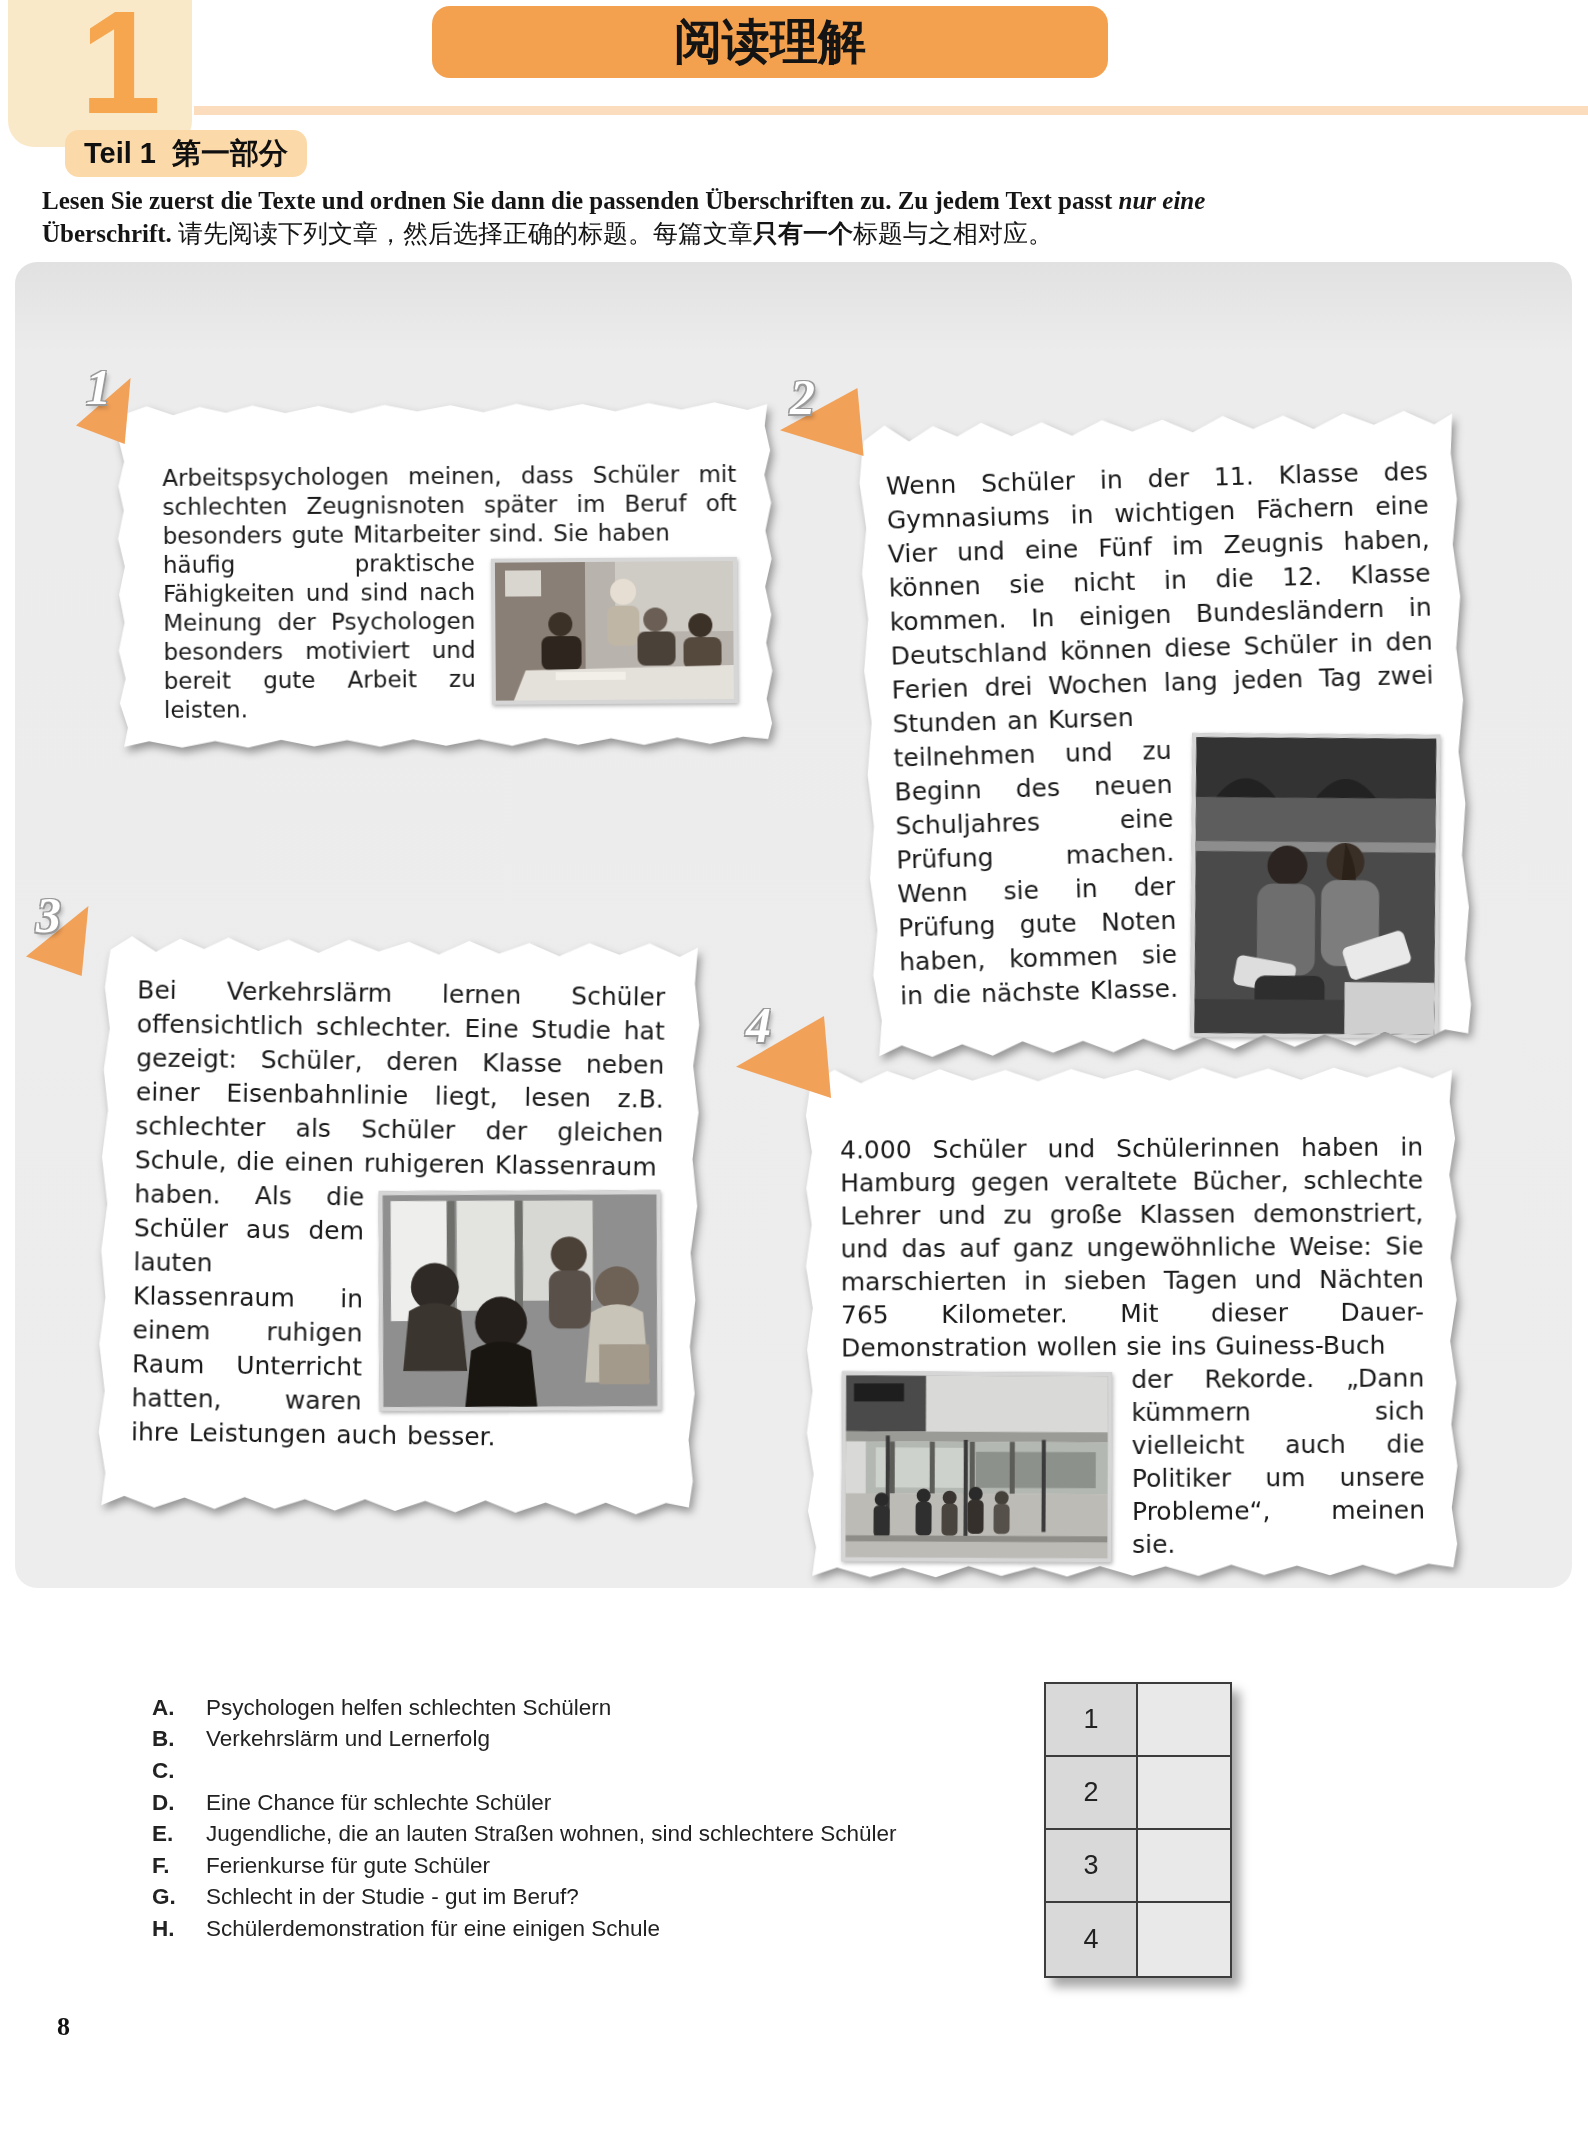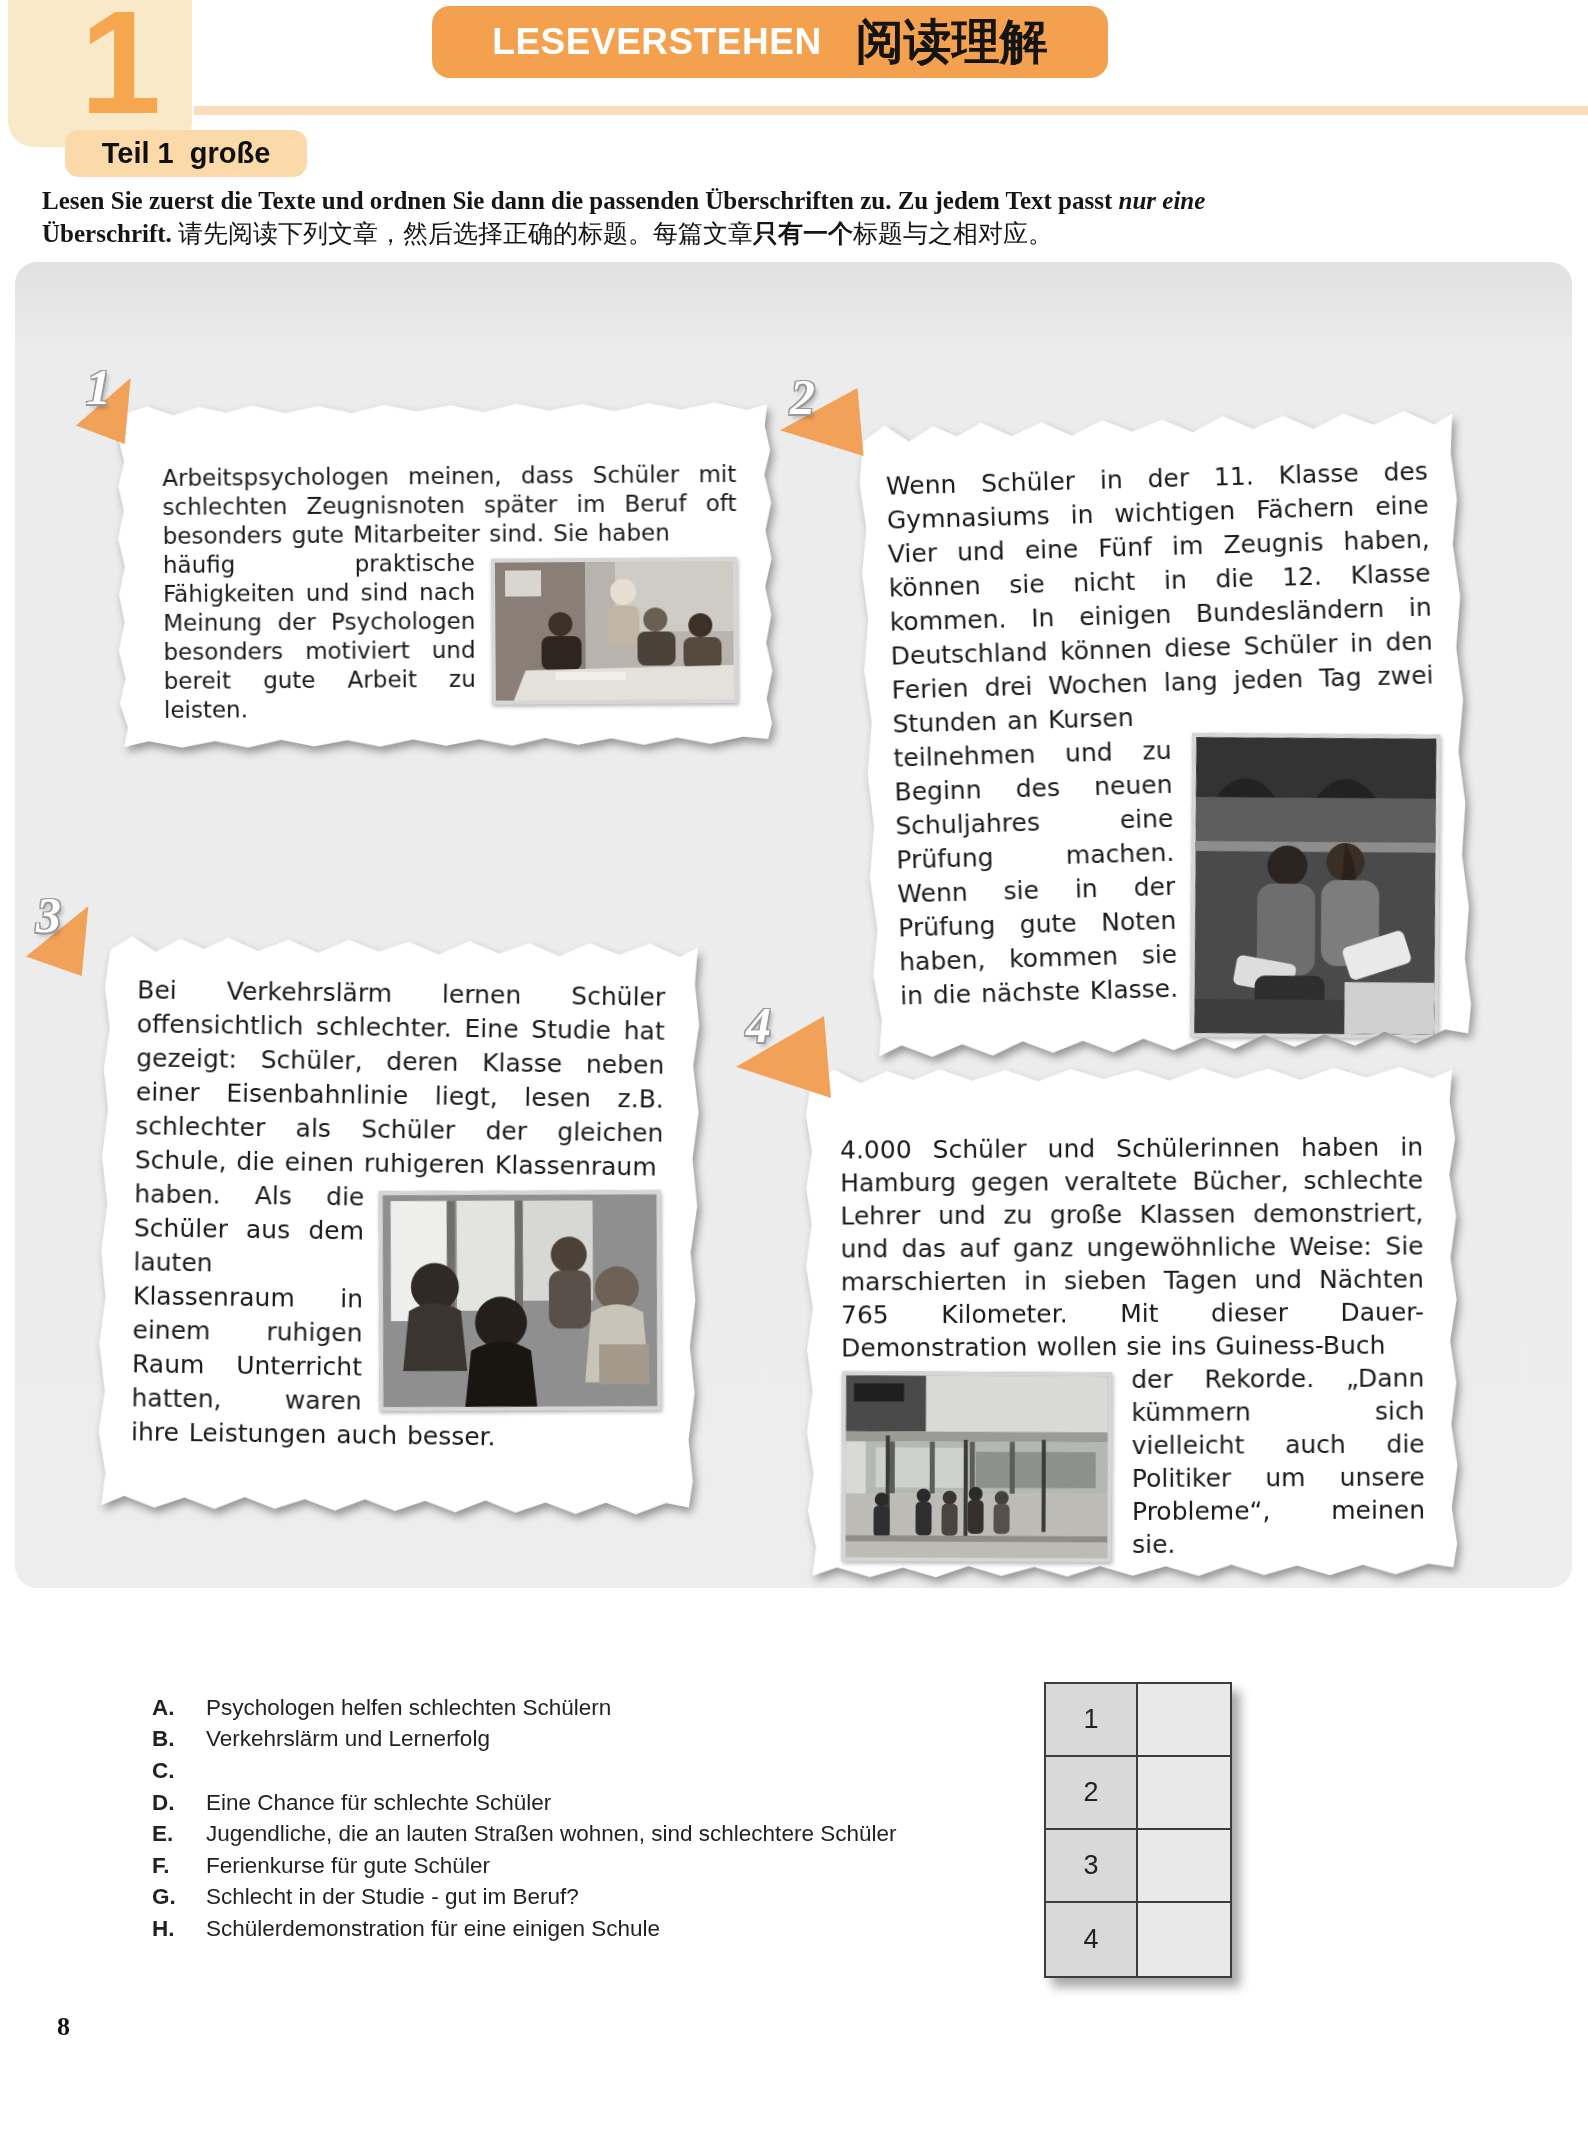--- a/index.html
+++ b/index.html
@@ -97,26 +97,25 @@
 </head>
 <body>
 
 <div class="page">
 
   <div class="chapter-tab">
     <div class="chapter-num">1</div>
   </div>
   <div class="header-line"></div>
   <div class="banner">
-    <span class="banner-de">LESEVERSTEHEN</span>
     <span class="banner-zh">阅读理解</span>
   </div>
   <div class="teil-badge">
     <span>Teil 1</span>
-    <span>große</span>
+    <span>第一部分</span>
   </div>
 
   <div class="instructions">
     <span class="de">Lesen Sie zuerst die Texte und ordnen Sie dann die passenden Überschriften zu. Zu jedem Text passt</span>
     <span class="em">nur eine</span><br>
     <span class="de">Überschrift.</span>
     <span class="zh">请先阅读下列文章，然后选择正确的标题。每篇文章</span><span class="zh-b">只有一个</span><span class="zh">标题与之相对应。</span>
   </div>
 
   <div class="panel"></div>

